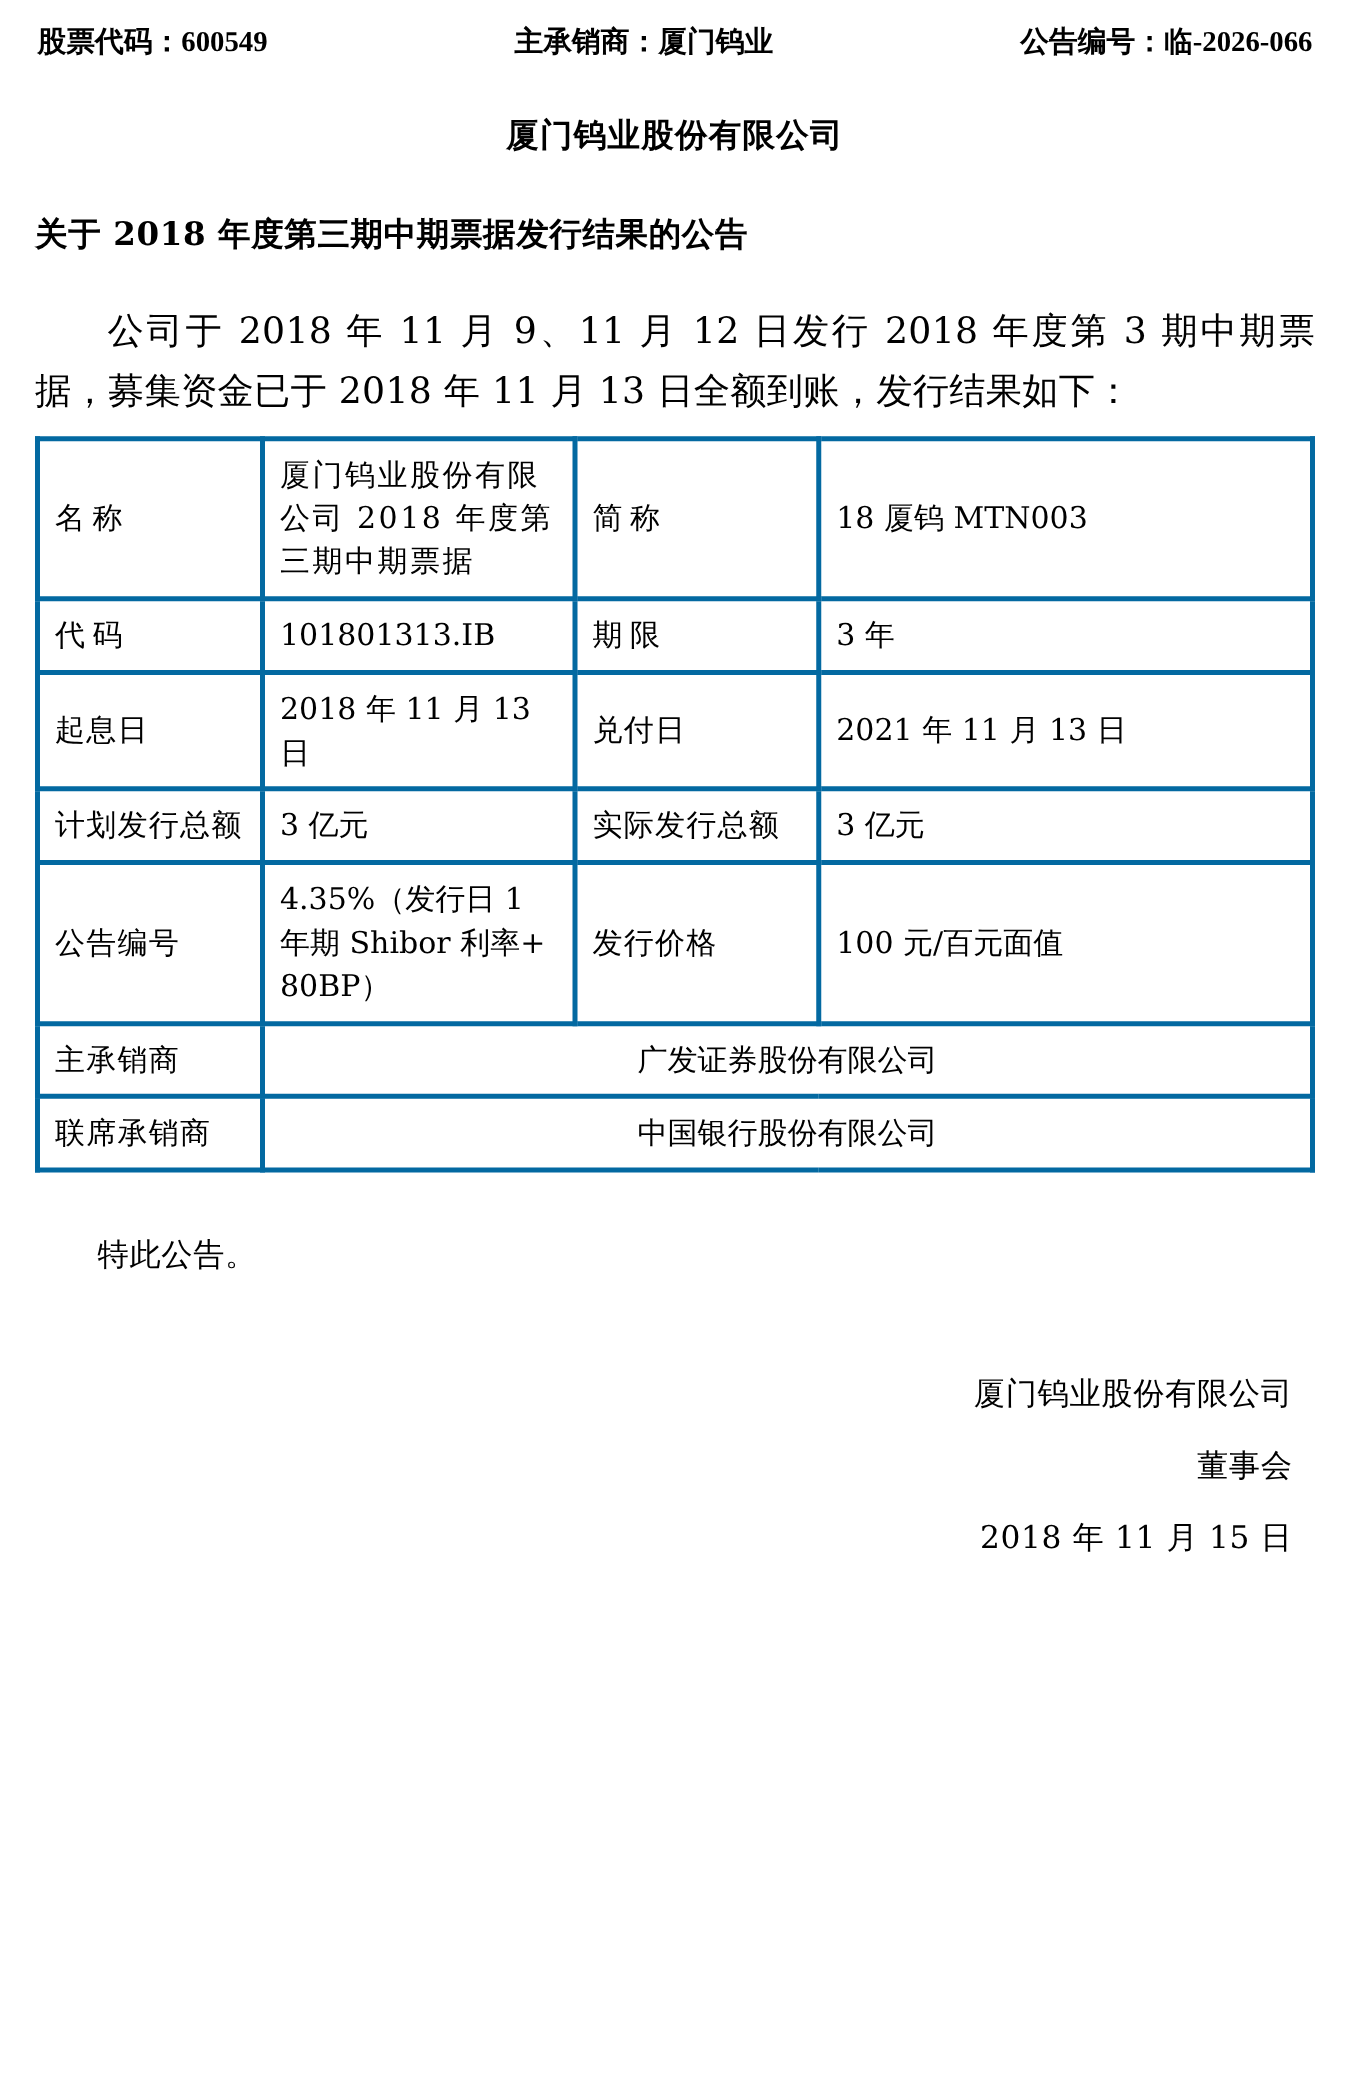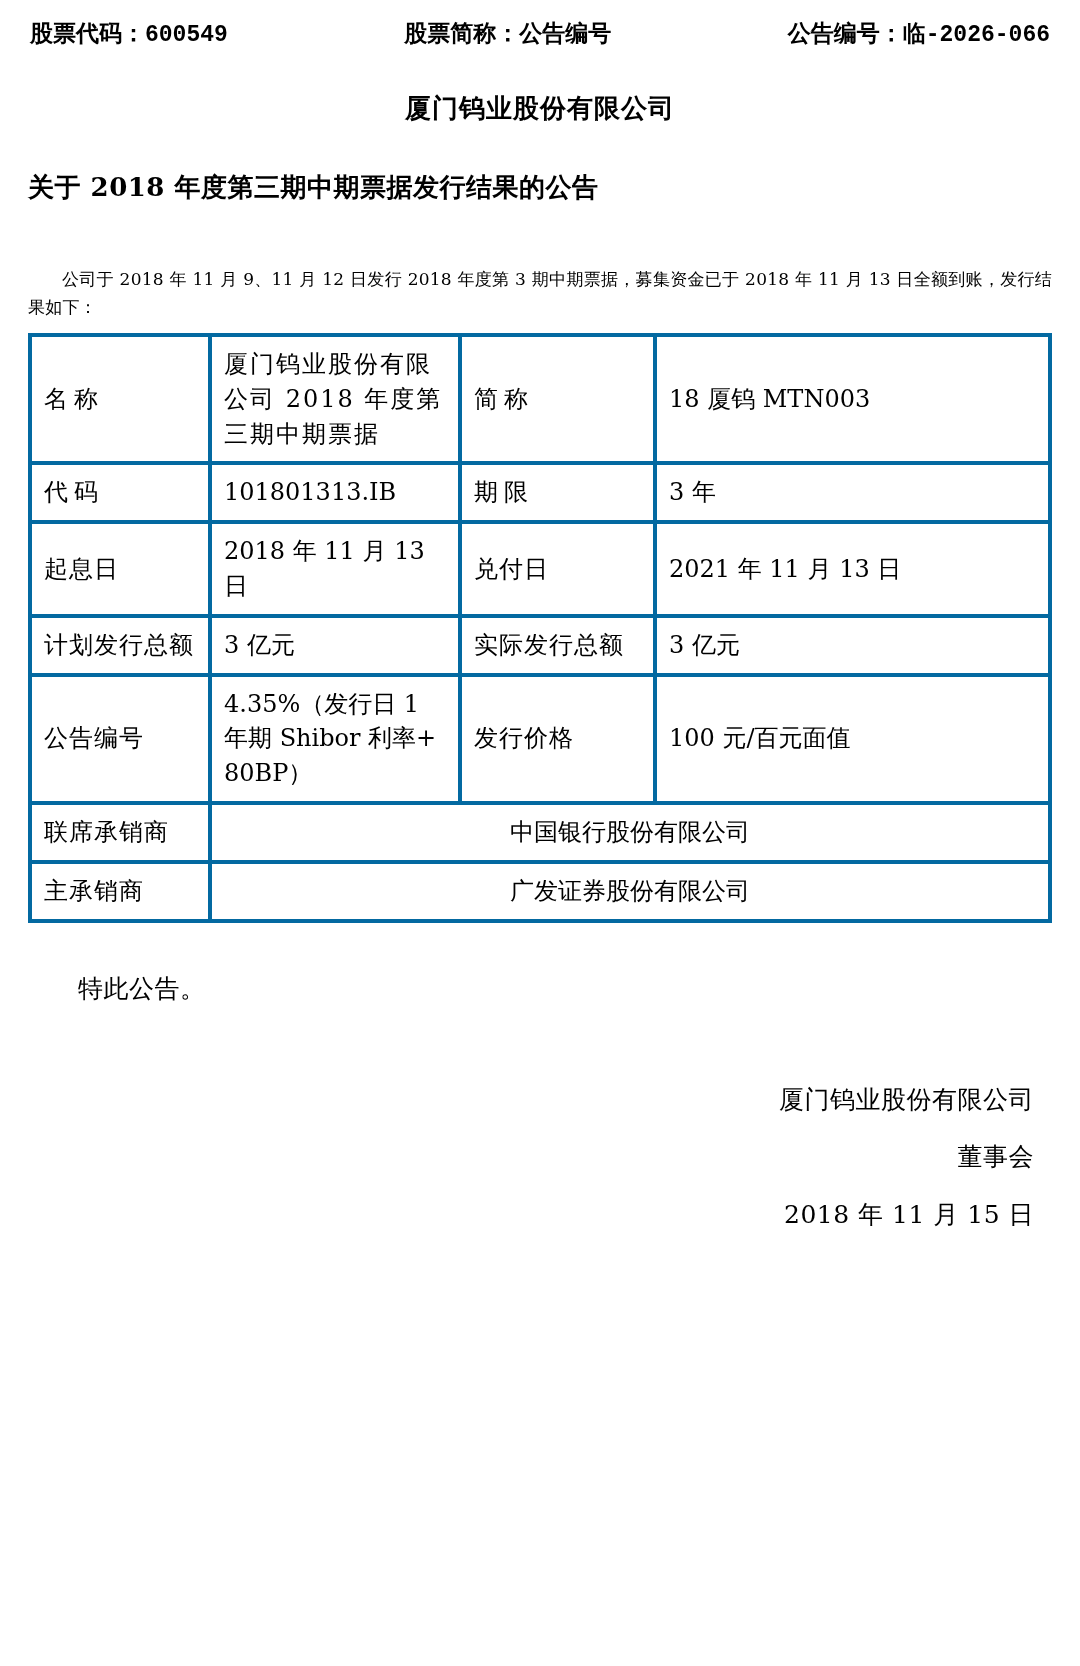--- a/index.html
+++ b/index.html
@@ -23,21 +23,21 @@
   }
   .inner {
     padding: 10px 28px 0 28px;
   }
   
   .header-row {
     display: flex;
     justify-content: space-between;
     align-items: baseline;
     font-size: 23px;
-    font-family: Liberation Mono, monospace;
+    font-family: Liberation Serif, serif;
     font-weight: bold;
     letter-spacing: 0px;
     padding: 8px 2px 0 2px;
   }
   .header-row .h-item {
     white-space: nowrap;
   }
   .company-name {
     text-align: center;
     font-size: 26px;
@@ -55,22 +55,22 @@
   .statement {
     margin-top: 44px;
     font-size: 25px;
     font-weight: bold;
     line-height: 1.62;
     text-align: justify;
     text-indent: 2em;
     letter-spacing: 0.3px;
   }
   .para {
-    margin-top: 60px;
-    font-size: 17px;
+    margin-top: 36px;
+    font-size: 29px;
     line-height: 1.65;
     text-align: justify;
     text-indent: 2em;
     letter-spacing: 0.2px;
   }
   table.result-table {
     margin-top: 12px;
     border-collapse: collapse;
     width: 100%;
     table-layout: fixed;
@@ -117,21 +117,21 @@
   .sign div { white-space: nowrap; }
 </style>
 </head>
 <body>
 
 <div class="page">
   <div class="inner">
 
     <div class="header-row">
       <span class="h-item">股票代码：600549</span>
-      <span class="h-item">股票简称：公告编号</span>
+      <span class="h-item">主承销商：厦门钨业</span>
       <span class="h-item">公告编号：临-2026-066</span>
     </div>
 
     <div class="company-name">厦门钨业股份有限公司</div>
 
     <div class="doc-title">关于 2018 年度第三期中期票据发行结果的公告</div>
 
 
     <div class="para">公司于 2018 年 11 月 9、11 月 12 日发行 2018 年度第 3 期中期票据，募集资金已于 2018 年 11 月 13 日全额到账，发行结果如下：</div>
 
@@ -167,26 +167,26 @@
           <td class="label">实际发行总额</td>
           <td>3 亿元</td>
         </tr>
         <tr>
           <td class="label">公告编号</td>
           <td>4.35%（发行日 1 年期 Shibor 利率+80BP）</td>
           <td class="label">发行价格</td>
           <td>100 元/百元面值</td>
         </tr>
         <tr>
+          <td class="label">主承销商</td>
+          <td class="cell-wide" colspan="3">广发证券股份有限公司</td>
+        </tr>
+        <tr>
           <td class="label">联席承销商</td>
           <td class="cell-wide" colspan="3">中国银行股份有限公司</td>
-        </tr>
-        <tr>
-          <td class="label">主承销商</td>
-          <td class="cell-wide" colspan="3">广发证券股份有限公司</td>
         </tr>
       </tbody>
     </table>
 
     <div class="note">特此公告。</div>
 
     <div class="sign">
       <div>厦门钨业股份有限公司</div>
       <div>董事会</div>
       <div>2018 年 11 月 15 日</div>

